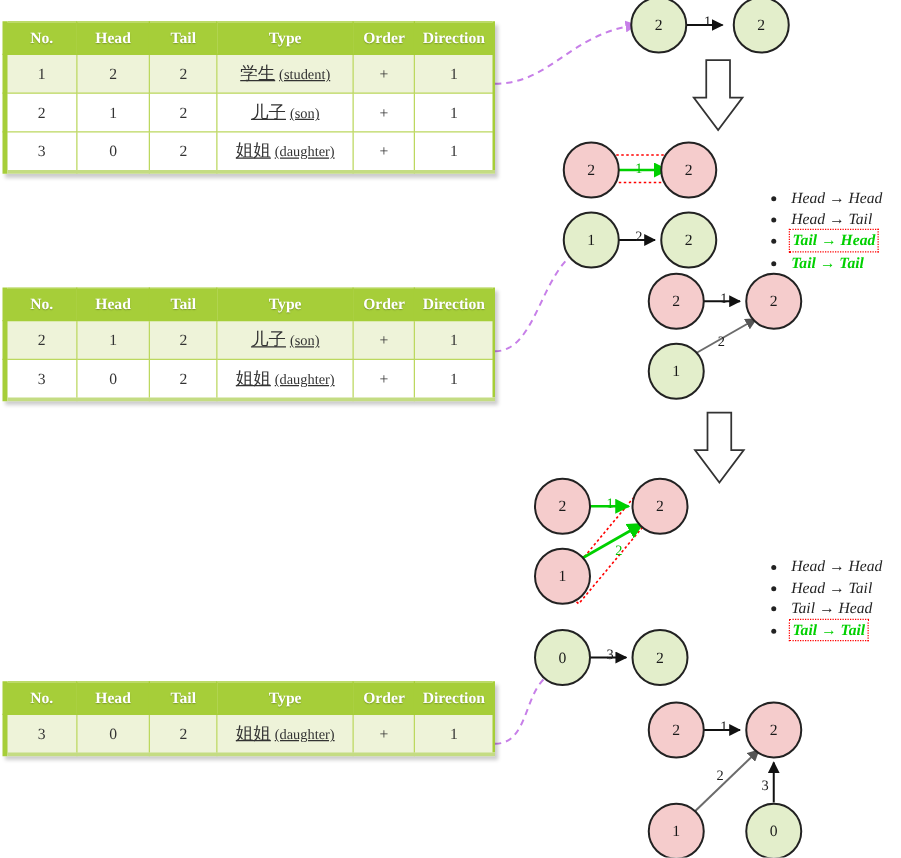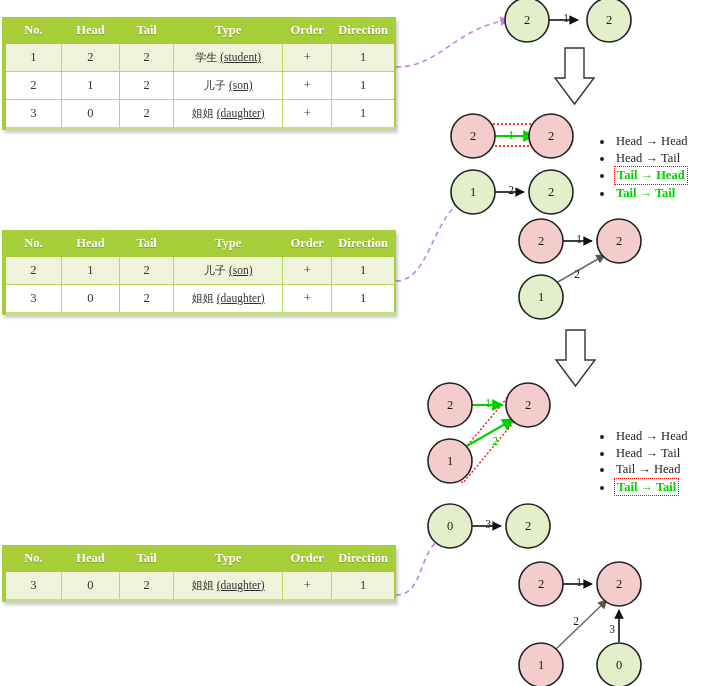--- a/index.html
+++ b/index.html
@@ -15,21 +15,21 @@
             background:#ffffff;}
   table.rel th{background:#a6ce39;color:#ffffff;font-weight:bold;font-size:12.5px;
                padding:5px 4px;text-align:center;border:1px solid #a6ce39;
                text-shadow:0 1px 1px rgba(0,0,0,.25);}
   table.rel td{font-size:12.5px;text-align:center;padding:6px 4px;
                border:1px solid #bcd85f;color:#333;}
   table.rel tr.alt td{background:#eef3d9;}
   table.rel tr.plain td{background:#ffffff;}
   table.rel{border-left:4px solid #a6ce39;border-right:2px solid #a6ce39;
             border-bottom:3px solid #c4dc83;}
-  .cn{font-family:"DejaVu Sans", sans-serif;font-size:11px;}
+  .cn{font-family:"DejaVu Sans", sans-serif;font-size:14px;text-decoration:underline;}
   .en{font-family:"Liberation Serif", serif;font-size:11.5px;text-decoration:underline;}
 
   #table1{left:2px;top:17px;width:394px;}
   #table2{left:2px;top:230px;width:394px;}
   #table3{left:2px;top:545px;width:394px;}
 
   
   table.rel col.c-no{width:62px}
   table.rel col.c-head{width:62px}
   table.rel col.c-tail{width:58px}
@@ -38,21 +38,21 @@
   table.rel col.c-dir{width:64px}
 
   
   text{font-family:"Liberation Serif", serif;}
   .nodelbl{font-size:12.5px;fill:#1a1a1a;text-anchor:middle;dominant-baseline:central;}
   .edgelbl{font-size:11.5px;fill:#1a1a1a;text-anchor:middle;dominant-baseline:central;}
   .edgelbl.green{fill:#00c000;}
 
   
   .legend{position:absolute;font-family:"Liberation Serif", serif;font-size:12.5px;}
-  .legend ul{list-style:disc;margin:0;padding:0 0 0 18px;}
+  .legend ul{list-style:disc;margin:17px;padding:0 0 0 18px;font-style:italic;}
   .legend li{line-height:16.5px;white-space:nowrap;}
   .legend li span.t{display:inline-block;padding:0 2px;}
   .legend li.green span.t{color:#00d000;font-weight:bold;}
   .legend li.boxed span.t{border:1px dotted #ff0000;}
   #legend1{left:596px;top:133px;}
   #legend2{left:596px;top:428px;}
 </style>
 </head>
 <body>
 

